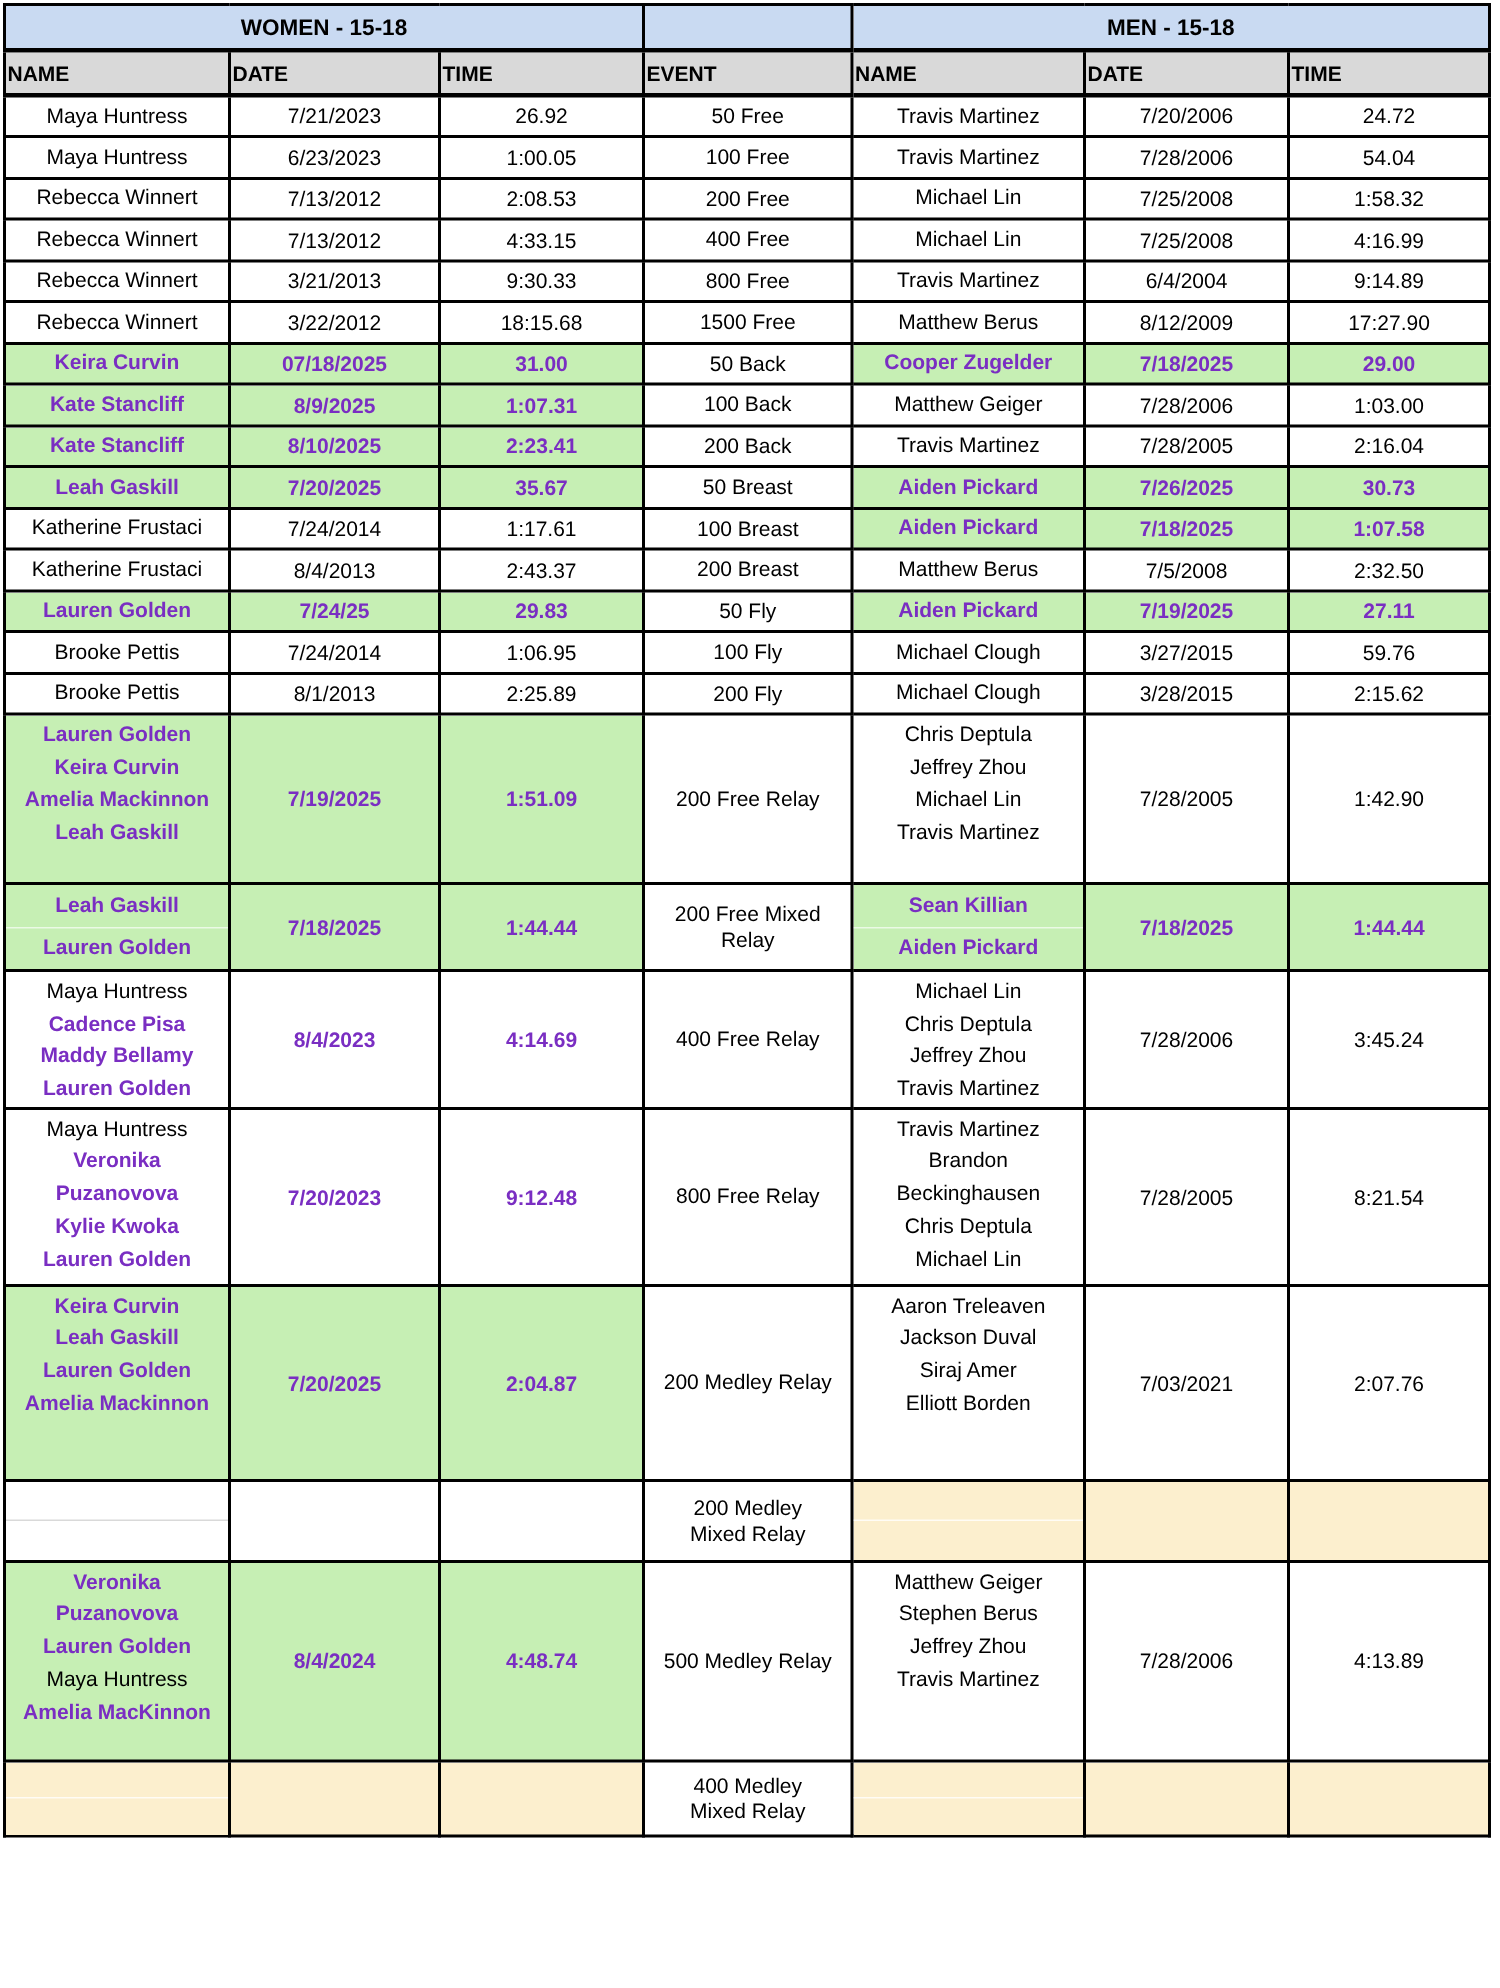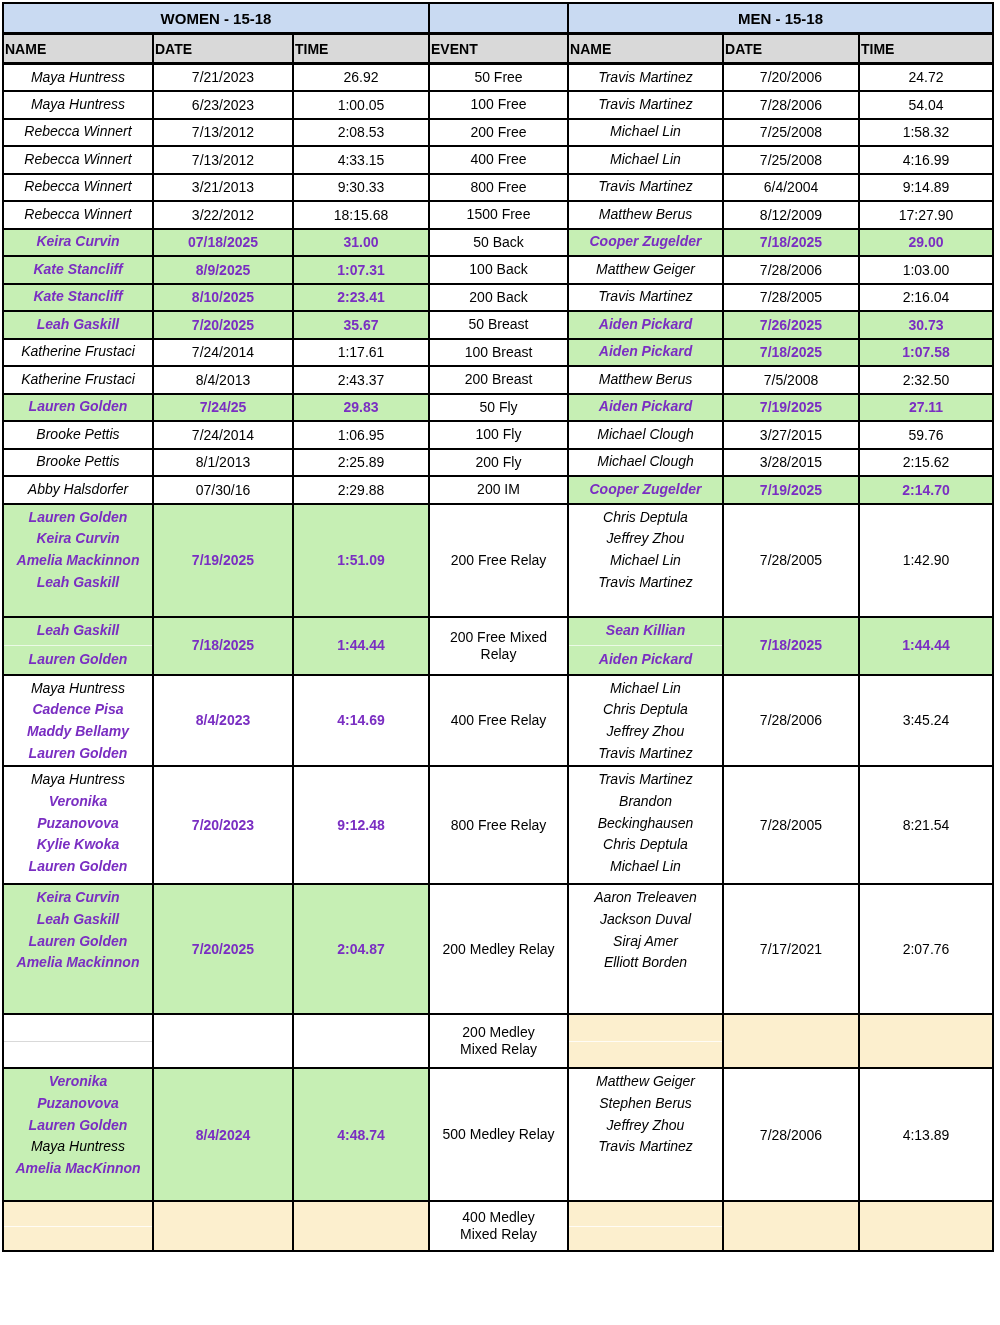--- a/index.html
+++ b/index.html
@@ -7,21 +7,21 @@
     --purple:#7A2EC2; --line:#000000;
   }
   html,body{margin:0;padding:0;background:#fff;}
   body{font-family:"Liberation Sans",sans-serif;color:#000;}
   .sheet{padding:2px 8px 10px 2px;width:990px;}
   table{border-collapse:collapse;table-layout:fixed;width:990px;border:2px solid var(--line);}
   th,td{border:2px solid var(--line);overflow:hidden;}
   th.top{background:var(--blue);font-size:15px;font-weight:bold;height:26px;border-bottom-width:3px;text-align:center;margin-top:32px;}
   th.colh{background:var(--gray);font-size:14px;font-weight:bold;height:25px;border-bottom-width:3px;text-align:left;}
   td{font-size:14px;text-align:center;vertical-align:middle;padding:1px 4px;line-height:1.3;background:#fff;}
-  td.c-name{line-height:1.55;font-style:italic;}
+  td.c-name{line-height:1.55;}
   td.va-top{vertical-align:top;padding-top:2px;}
   td.c-event{white-space:pre-line;line-height:1.2;}
   .bg-green{background:var(--green);}
   .bg-cream{background:var(--cream);}
   .bg-white{background:#fff;}
   .purple{color:var(--purple);font-weight:bold;}
   td.rel{position:relative;padding:0;}
   .split{position:absolute;top:0;left:0;right:0;bottom:0;display:flex;flex-direction:column;}
   .half{flex:1;display:flex;align-items:center;justify-content:center;}
   .half.hl-white:first-child{border-bottom:1px solid #d9d9d9;}
@@ -247,33 +247,20 @@
           </td>
           <td class="c-dt bg-white">8/1/2013</td>
           <td class="c-dt bg-white">2:25.89</td>
           <td class="c-event bg-white">200 Fly</td>
           <td class="c-name bg-white">
             <div class="nm">Michael Clough</div>
           </td>
           <td class="c-dt bg-white">3/28/2015</td>
           <td class="c-dt bg-white">2:15.62</td>
         </tr>
-        <tr style="height: 27.5px;">
-          <td class="c-name bg-white">
-            <div class="nm">Abby Halsdorfer</div>
-          </td>
-          <td class="c-dt bg-white">07/30/16</td>
-          <td class="c-dt bg-white">2:29.88</td>
-          <td class="c-event bg-white">200 IM</td>
-          <td class="c-name bg-green">
-            <div class="nm purple">Cooper Zugelder</div>
-          </td>
-          <td class="c-dt bg-green purple">7/19/2025</td>
-          <td class="c-dt bg-green purple">2:14.70</td>
-        </tr>
         <tr style="height: 113px;">
           <td class="c-name bg-green va-top">
             <div class="nm purple">Lauren Golden</div>
             <div class="nm purple">Keira Curvin</div>
             <div class="nm purple">Amelia Mackinnon</div>
             <div class="nm purple">Leah Gaskill</div>
           </td>
           <td class="c-dt bg-green purple">7/19/2025</td>
           <td class="c-dt bg-green purple">1:51.09</td>
           <td class="c-event bg-white">200 Free Relay</td>
@@ -361,21 +348,21 @@
           </td>
           <td class="c-dt bg-green purple">7/20/2025</td>
           <td class="c-dt bg-green purple">2:04.87</td>
           <td class="c-event bg-white">200 Medley Relay</td>
           <td class="c-name bg-white va-top">
             <div class="nm">Aaron Treleaven</div>
             <div class="nm">Jackson Duval</div>
             <div class="nm">Siraj Amer</div>
             <div class="nm">Elliott Borden</div>
           </td>
-          <td class="c-dt bg-white">7/17/2021</td>
+          <td class="c-dt bg-white">7/03/2021</td>
           <td class="c-dt bg-white">2:07.76</td>
         </tr>
         <tr style="height: 54px; border-radius: 11px;">
           <td class="c-name bg-white rel">
             <div class="split">
               <div class="half hl-white"></div>
               <div class="half hl-white"></div>
             </div>
           </td>
           <td class="c-dt bg-white"></td>

